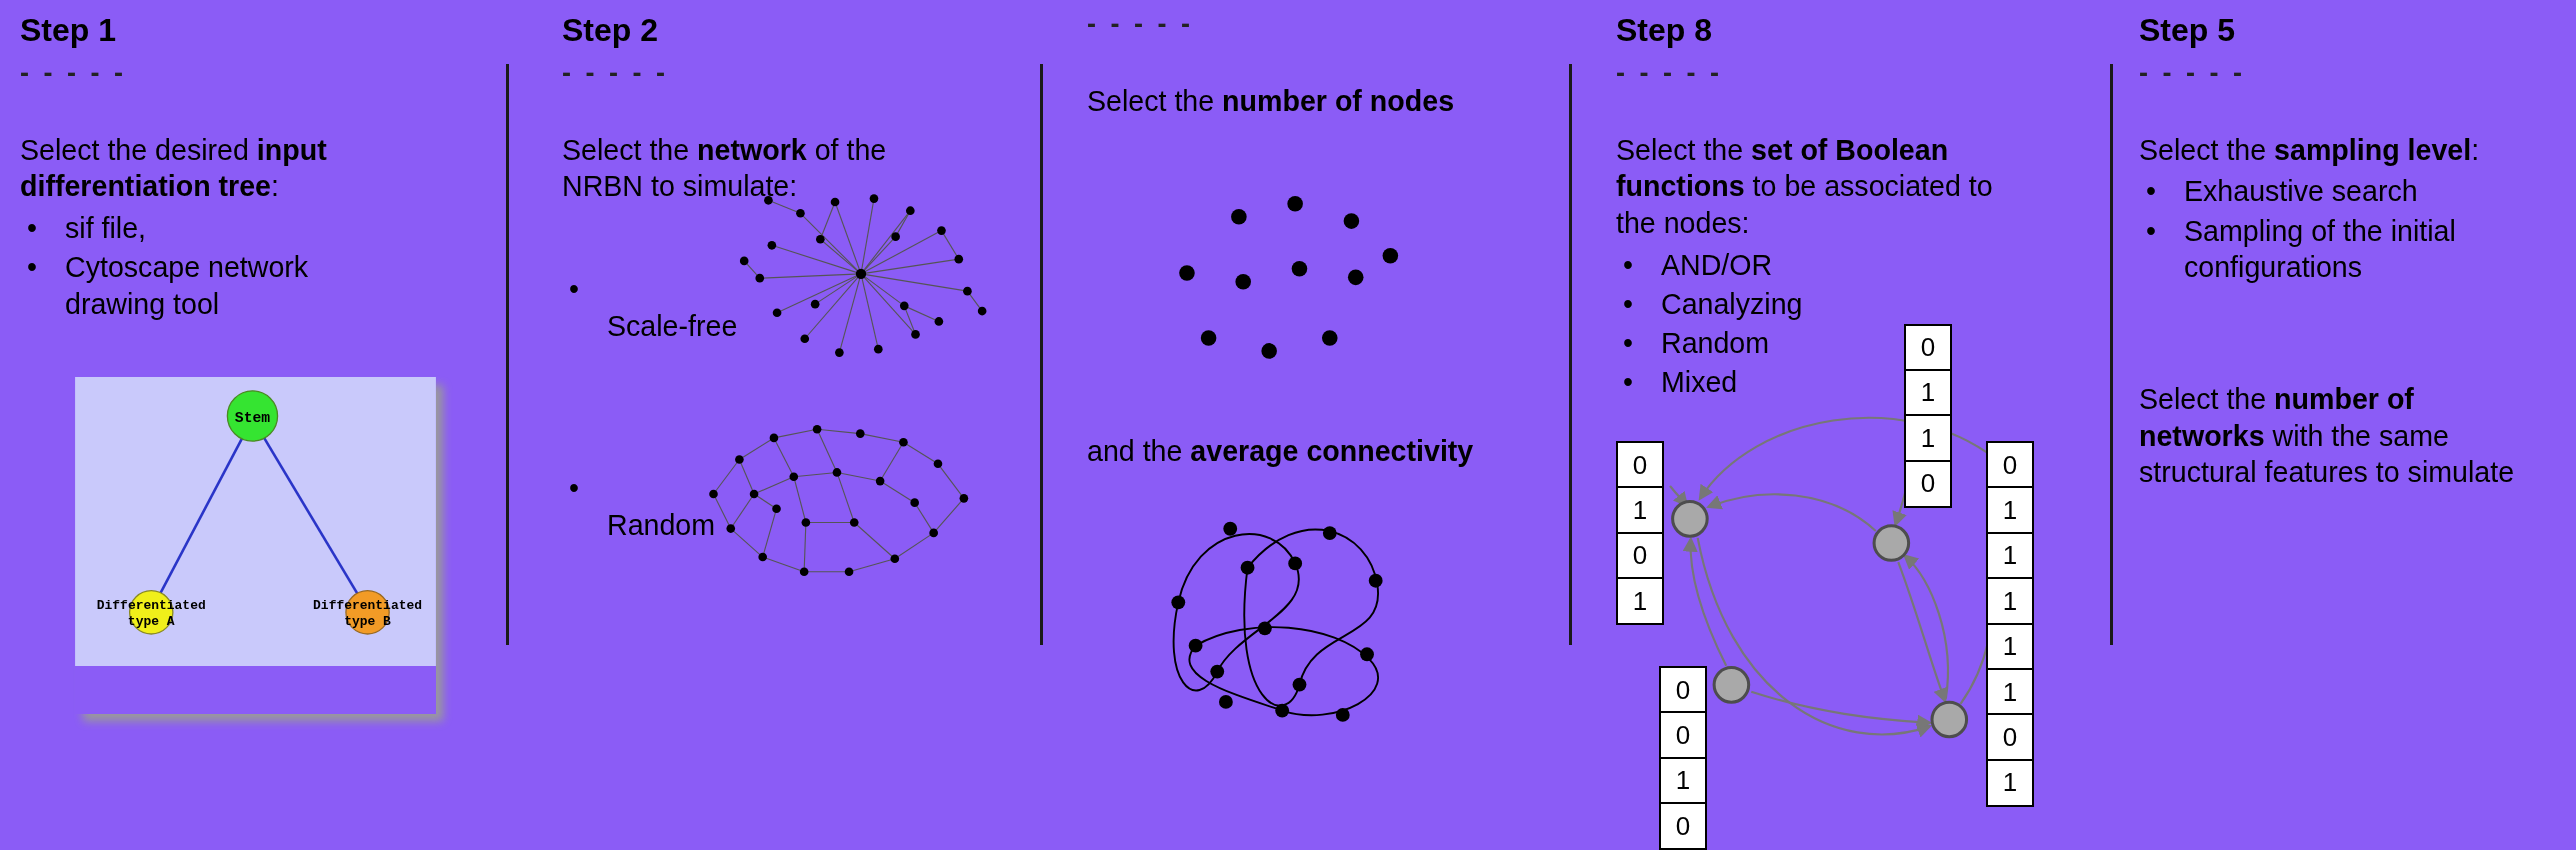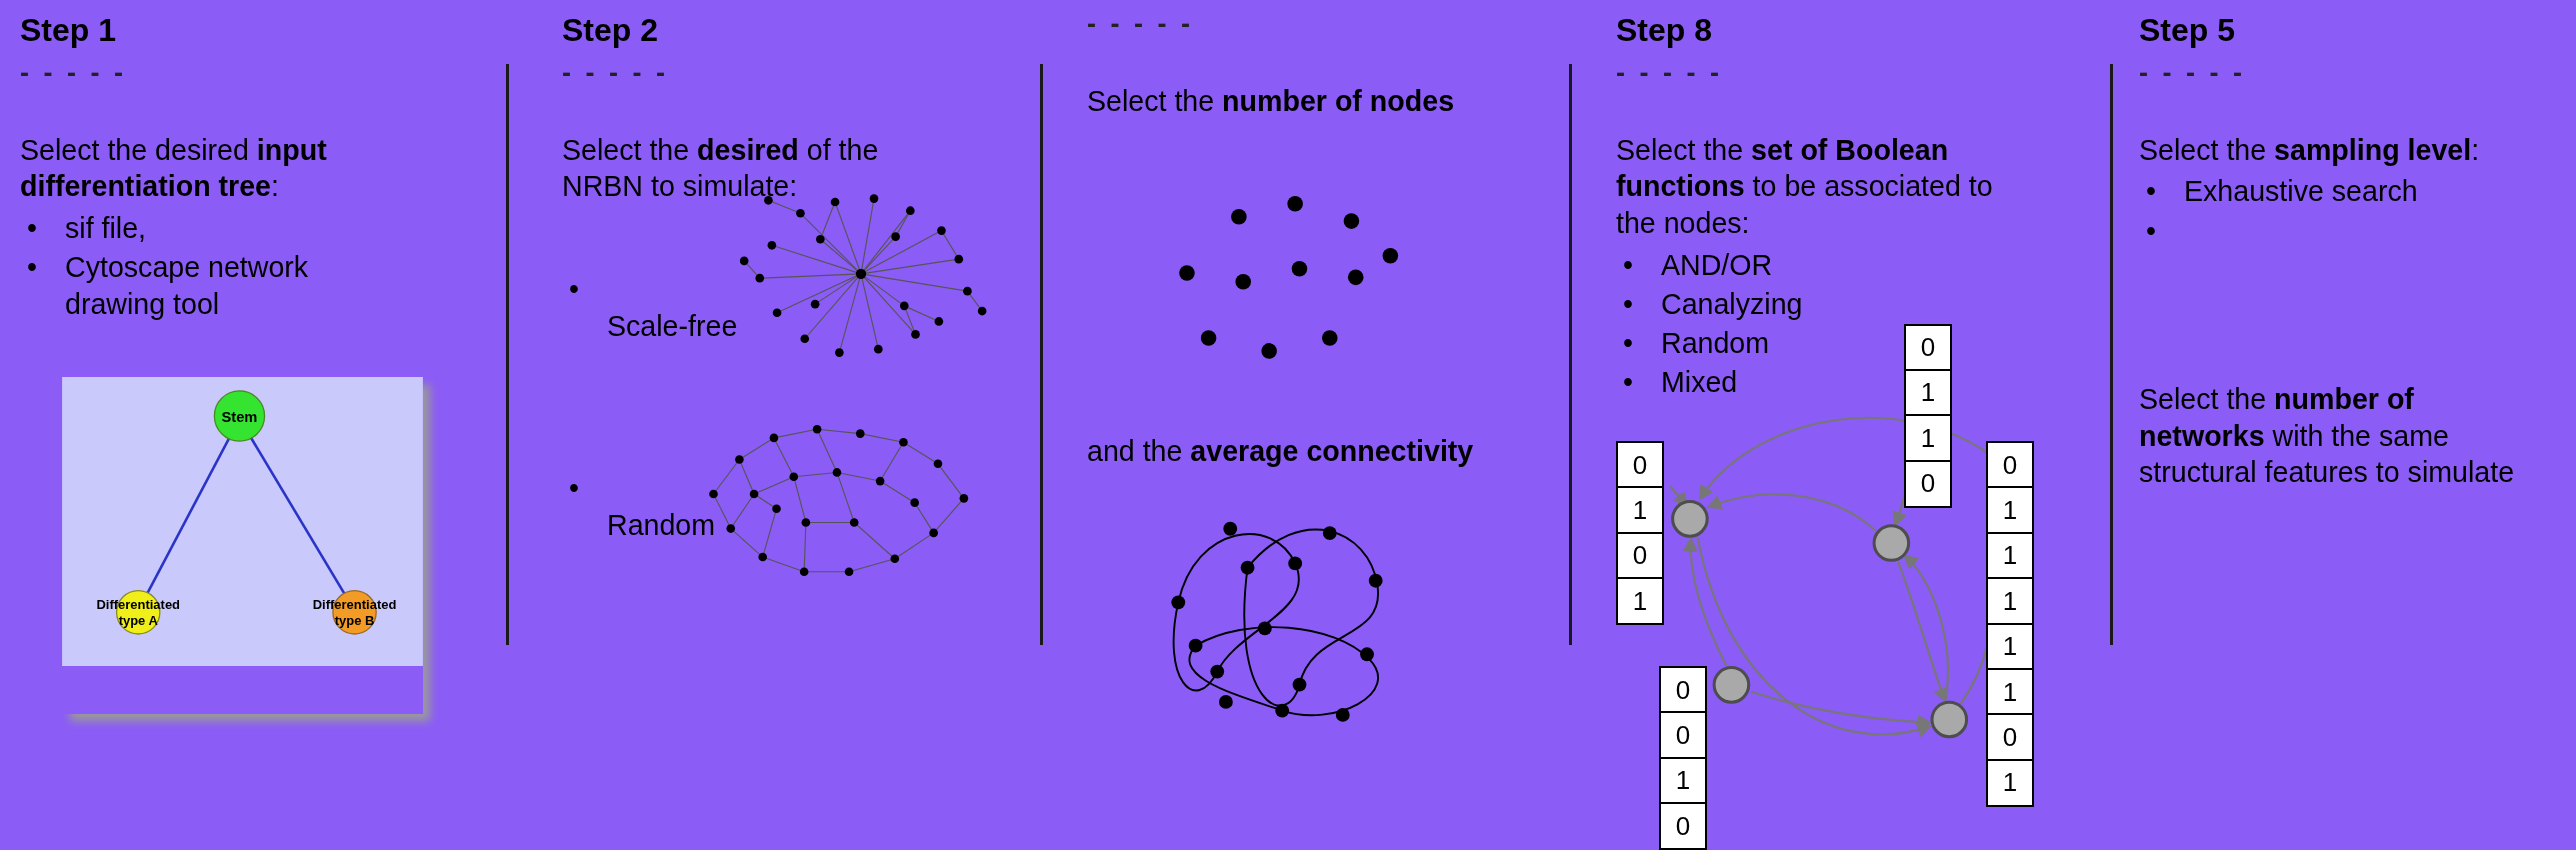--- a/index.html
+++ b/index.html
@@ -24,22 +24,22 @@
                 margin-top:2.6px; white-space:pre-line; }
   .bullet-row .bullet { position:absolute; left:7px; white-space:normal; }
   .bullet-row.abs { position:absolute; left:0; }
   #b-scalefree { top:232px; }
   #b-random { top:431px; }
 
   .divider { position:absolute; width:2.6px; background:#1a1a1a; top:64px; height:581px; }
   #div1 { left:506px; } #div2 { left:1040px; } #div3 { left:1569px; } #div4 { left:2110px; }
 
   
-  .tree-figure { position:absolute; left:42px; top:377px; width:361px; height:337px;
-                 box-shadow:7.8px 7.8px 8.7px #9a9a9a; }
+  .tree-figure { position:absolute; left:55px; top:377px; width:361px; height:337px;
+                 box-shadow:7.8px 7.8px 8.7px #9a9a9a;font-family:Liberation Mono, monospace; }
 
   
   #sf-net { position:absolute; left:156px; top:183px; }
   #rnd-net { position:absolute; left:138px; top:412px; }
 
   
   #dots-g { position:absolute; left:61px; top:182px; }
   #step3-second { top:433px; left:0; }
   #tangle-g { position:absolute; left:48px; top:481px; }
 
@@ -94,21 +94,21 @@
         <text x="88" y="287" text-anchor="middle" font-size="15" font-weight="bold">type A</text>
         <text x="338" y="268" text-anchor="middle" font-size="15" font-weight="bold">Differentiated</text>
         <text x="338" y="287" text-anchor="middle" font-size="15" font-weight="bold">type B</text>
       </svg>
     </div>
   </div>
 
   <div class="step" id="step2">
     <div class="step-title">Step 2</div>
     <div class="dashes">- - - - -</div>
-    <div class="para"><span>Select the </span><span style="font-weight: bold;">desired</span><span> of the
+    <div class="para"><span>Select the </span><span style="font-weight: bold;">network</span><span> of the
 NRBN to simulate:</span></div>
 
     <div class="bullet-row abs" id="b-scalefree">
       <span class="bullet">•</span>
       <span>Scale-free</span>
     </div>
 
     <svg id="sf-net" width="286" height="212" viewBox="0 0 330 245">
       <g stroke="#555" stroke-width="1.3">
         <line x1="165" y1="105" x2="95" y2="35"></line>
@@ -347,21 +347,22 @@
         </div>
     </div>
   </div>
 
   <div class="step" id="step5">
     <div class="step-title">Step 5</div>
     <div class="dashes">- - - - -</div>
     <div class="para"><span>Select the </span><span style="font-weight: bold;">sampling level</span><span>:</span></div>
     <div class="bullets">
         <div class="bullet-row"><span class="bullet">•</span><span><span>Exhaustive search</span></span></div>
-        <div class="bullet-row"><span class="bullet">•</span></div>
+        <div class="bullet-row"><span class="bullet">•</span><span><span>Sampling of the initial
+configurations</span></span></div>
       </div>
     <div class="para2" id="step5-second"><span>Select the </span><span style="font-weight: bold;">number of
 networks</span><span> with the same
 structural features to simulate</span></div>
   </div>
 
 </div>
 
 
 </body></html>

